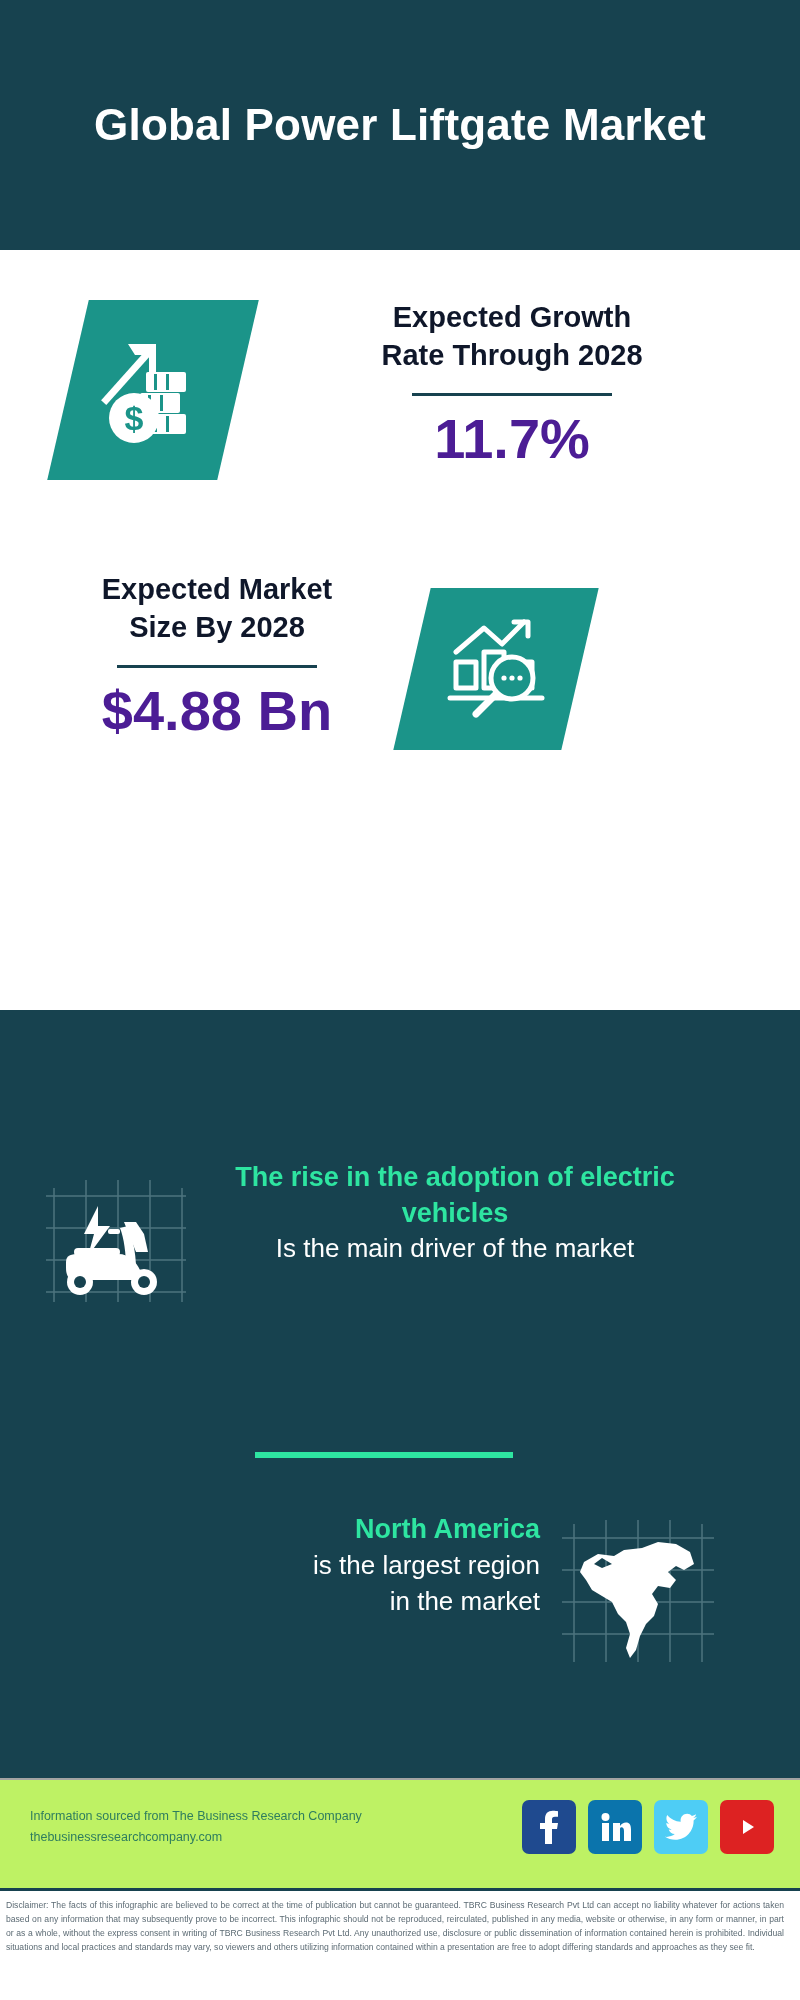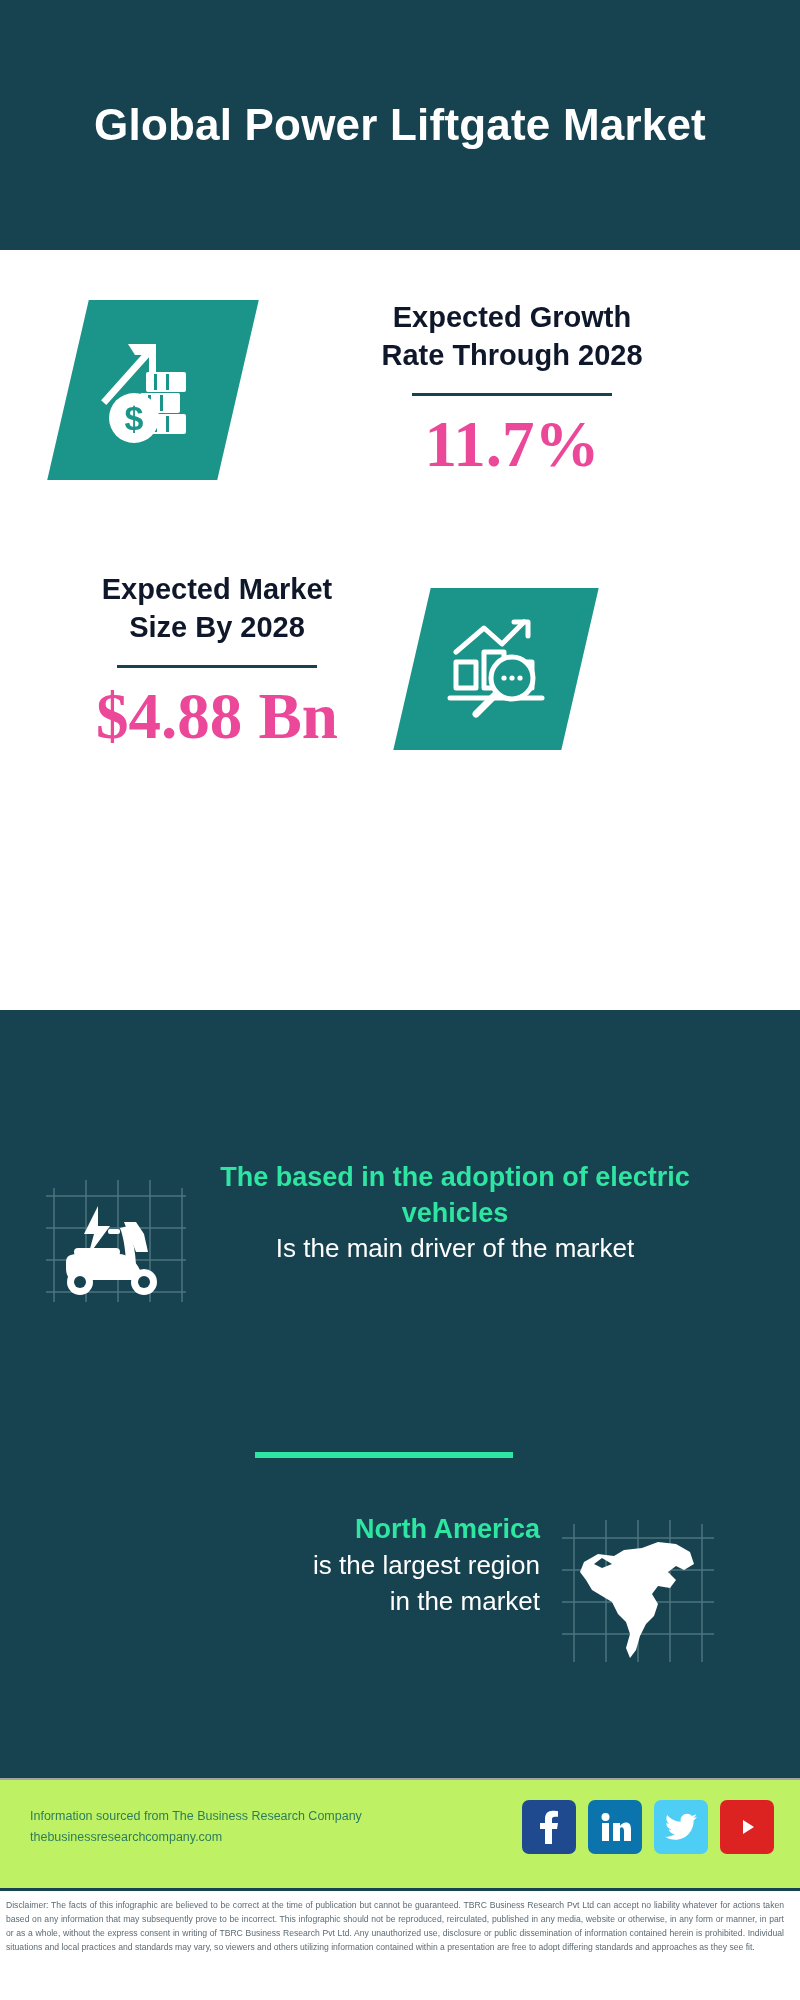--- a/index.html
+++ b/index.html
@@ -79,25 +79,24 @@
     font-weight: bold;
     line-height: 1.32;
   }
   .stat-rule {
     width: 200px;
     height: 3px;
     background: #17424f;
     margin: 18px auto 14px auto;
   }
   .stat-value {
-    color: #ec4899;
-    font-size: 65px;
+    color: #4c1d95;
+    font-size: 56px;
     font-weight: bold;
     line-height: 1.05;
-    font-family: Liberation Serif, serif;
   }
 
   
   .size-text {
     position: absolute;
     left: 42px; top: 570px;
     width: 350px;
     text-align: center;
   }
   .size-icon {
@@ -331,21 +330,21 @@
         <rect x="34" y="78" width="46" height="8" rx="4" fill="#ffffff"></rect>
         <path d="M26 92 C26 86 30 84 38 84 L78 84 C90 84 96 92 100 100 L104 110 L34 110 C28 110 26 104 26 98 Z" fill="#ffffff"></path>
         <path d="M88 56 C92 66 96 82 96 98 L86 98 C86 84 84 68 80 58 Z" fill="#ffffff"></path>
         <circle cx="40" cy="112" r="13" fill="#ffffff"></circle>
         <circle cx="40" cy="112" r="6" fill="#17424f"></circle>
         <circle cx="104" cy="112" r="13" fill="#ffffff"></circle>
         <circle cx="104" cy="112" r="6" fill="#17424f"></circle>
       </svg>
     </div>
     <div class="driver-text">
-      <span class="hl">The based in the adoption of electric vehicles</span>
+      <span class="hl">The rise in the adoption of electric vehicles</span>
       <span class="sub">Is the main driver of the market</span>
     </div>
   </div>
 
   <div class="mid-divider"></div>
 
   <div class="region-row">
     <div class="region-text">
       <span class="hl">North America</span>
       <span class="sub">is the largest region</span>

